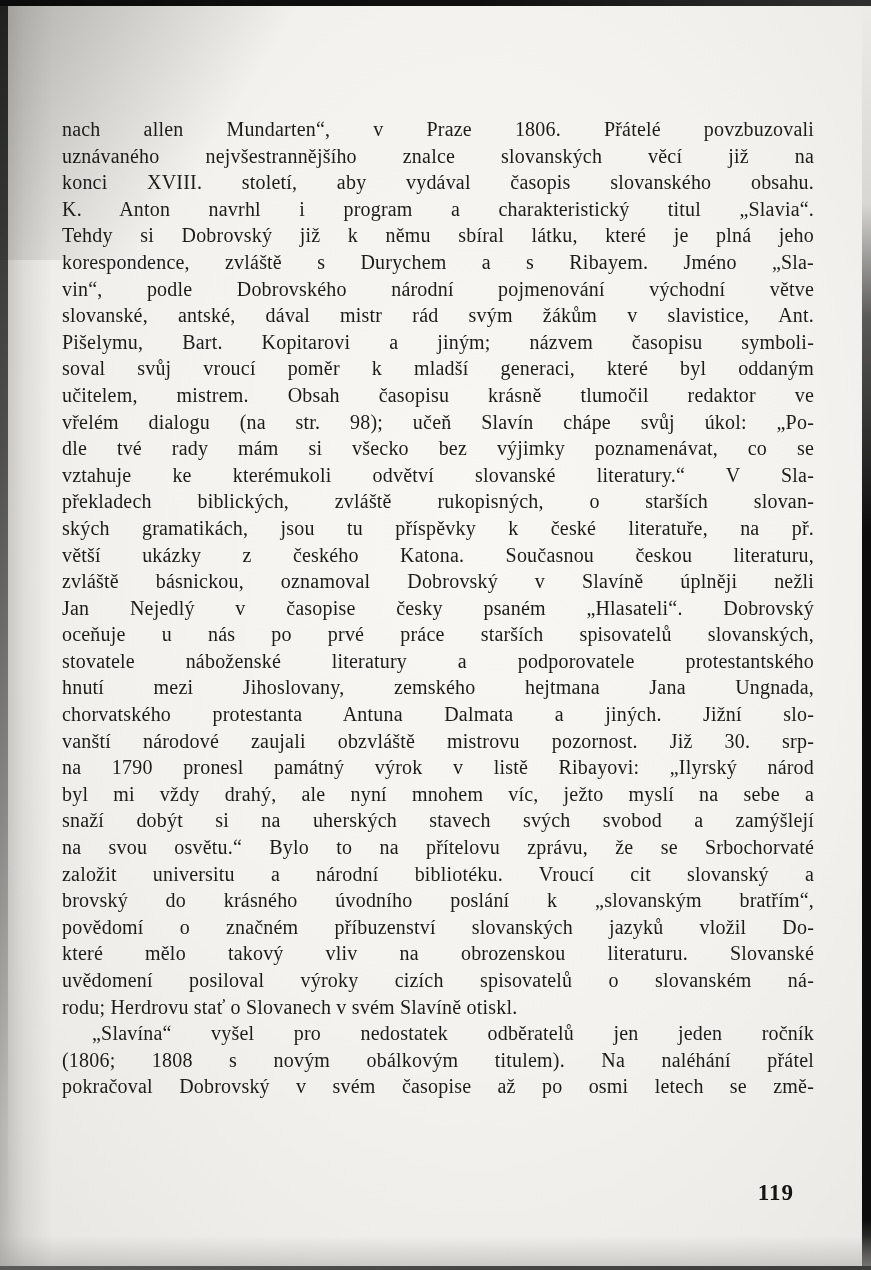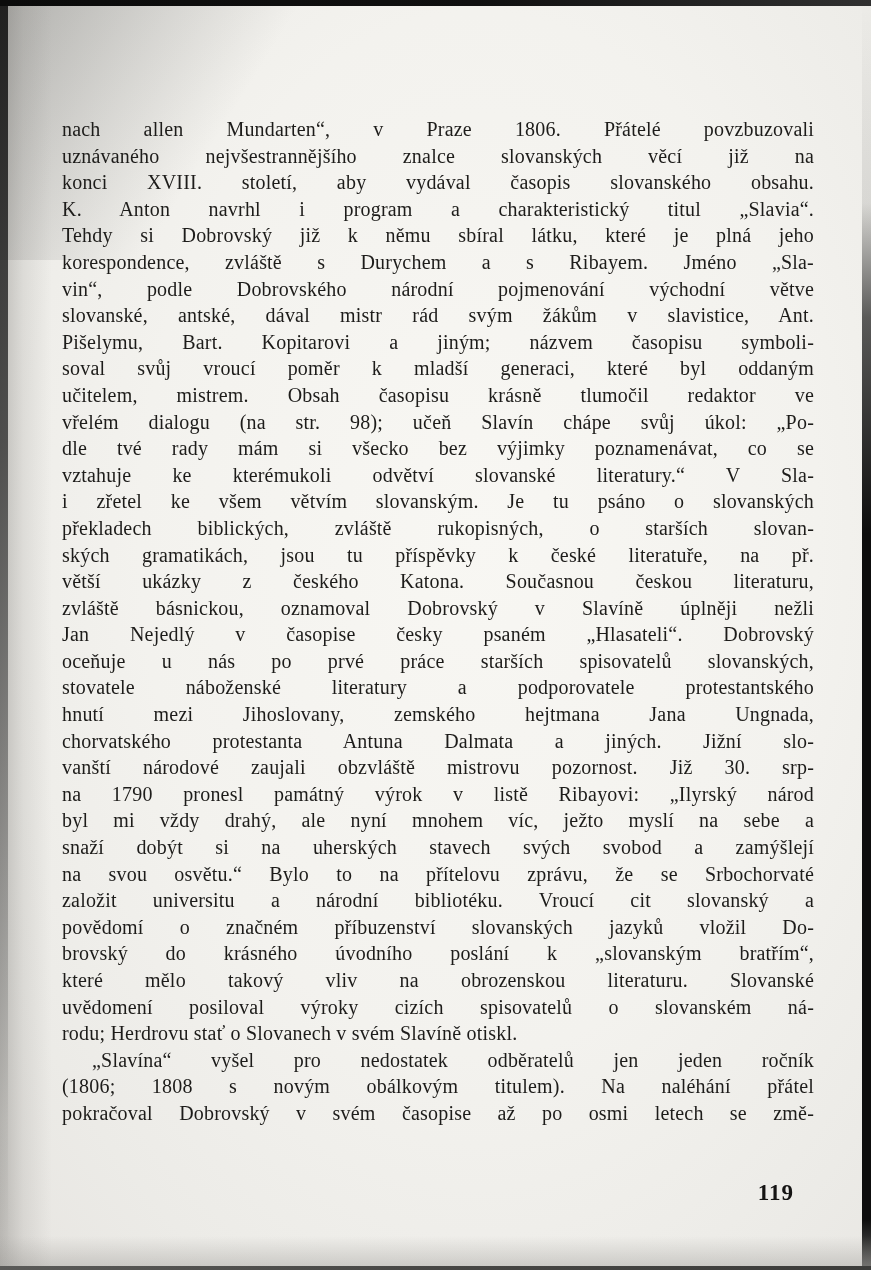--- a/index.html
+++ b/index.html
@@ -115,38 +115,37 @@
       <div class="line">Tehdy si Dobrovský již k němu sbíral látku, které je plná jeho</div>
       <div class="line">korespondence, zvláště s Durychem a s Ribayem. Jméno „Sla-</div>
       <div class="line">vin“, podle Dobrovského národní pojmenování východní větve</div>
       <div class="line">slovanské, antské, dával mistr rád svým žákům v slavistice, Ant.</div>
       <div class="line">Pišelymu, Bart. Kopitarovi a jiným; názvem časopisu symboli-</div>
       <div class="line">soval svůj vroucí poměr k mladší generaci, které byl oddaným</div>
       <div class="line">učitelem, mistrem. Obsah časopisu krásně tlumočil redaktor ve</div>
       <div class="line">vřelém dialogu (na str. 98); učeň Slavín chápe svůj úkol: „Po-</div>
       <div class="line">dle tvé rady mám si všecko bez výjimky poznamenávat, co se</div>
       <div class="line">vztahuje ke kterémukoli odvětví slovanské literatury.“ V Sla-</div>
-      <div class="line">i zřetel ke všem větvím slovanským. Je tu psáno o slovanských</div>
       <div class="line">překladech biblických, zvláště rukopisných, o starších slovan-</div>
       <div class="line">ských gramatikách, jsou tu příspěvky k české literatuře, na př.</div>
       <div class="line">větší ukázky z českého Katona. Současnou českou literaturu,</div>
       <div class="line">zvláště básnickou, oznamoval Dobrovský v Slavíně úplněji nežli</div>
       <div class="line">Jan Nejedlý v časopise česky psaném „Hlasateli“. Dobrovský</div>
       <div class="line">oceňuje u nás po prvé práce starších spisovatelů slovanských,</div>
       <div class="line">stovatele náboženské literatury a podporovatele protestantského</div>
       <div class="line">hnutí mezi Jihoslovany, zemského hejtmana Jana Ungnada,</div>
       <div class="line">chorvatského protestanta Antuna Dalmata a jiných. Jižní slo-</div>
       <div class="line">vanští národové zaujali obzvláště mistrovu pozornost. Již 30. srp-</div>
       <div class="line">na 1790 pronesl památný výrok v listě Ribayovi: „Ilyrský národ</div>
       <div class="line">byl mi vždy drahý, ale nyní mnohem víc, ježto myslí na sebe a</div>
       <div class="line">snaží dobýt si na uherských stavech svých svobod a zamýšlejí</div>
       <div class="line">na svou osvětu.“ Bylo to na přítelovu zprávu, že se Srbochorvaté</div>
       <div class="line">založit universitu a národní bibliotéku. Vroucí cit slovanský a</div>
+      <div class="line">brovský do krásného úvodního poslání k „slovanským bratřím“,</div>
       <div class="line">povědomí o značném příbuzenství slovanských jazyků vložil Do-</div>
-      <div class="line">brovský do krásného úvodního poslání k „slovanským bratřím“,</div>
       <div class="line">které mělo takový vliv na obrozenskou literaturu.  Slovanské</div>
       <div class="line">uvědomení posiloval výroky cizích spisovatelů o slovanském ná-</div>
       <div class="line short">rodu; Herdrovu stať o Slovanech v svém Slavíně otiskl.</div>
       <div class="line indent">„Slavína“ vyšel pro nedostatek odběratelů jen jeden ročník</div>
       <div class="line">(1806; 1808 s novým obálkovým titulem). Na naléhání přátel</div>
       <div class="line">pokračoval Dobrovský v svém časopise až po osmi letech se změ-</div>
     </div>
 
   <div class="page-number">119</div>
 </div>

